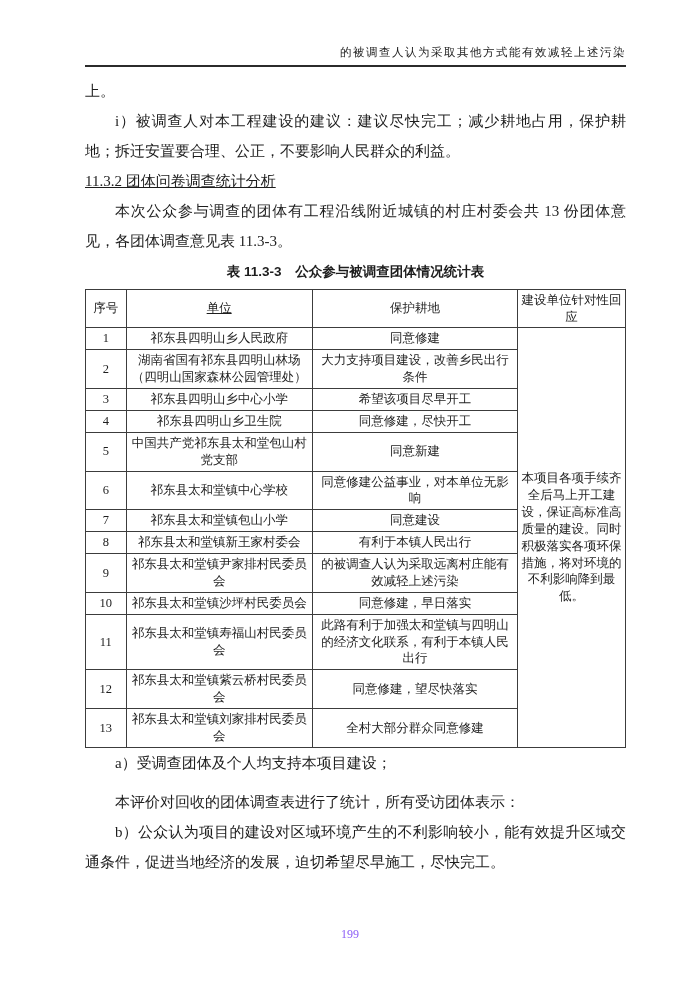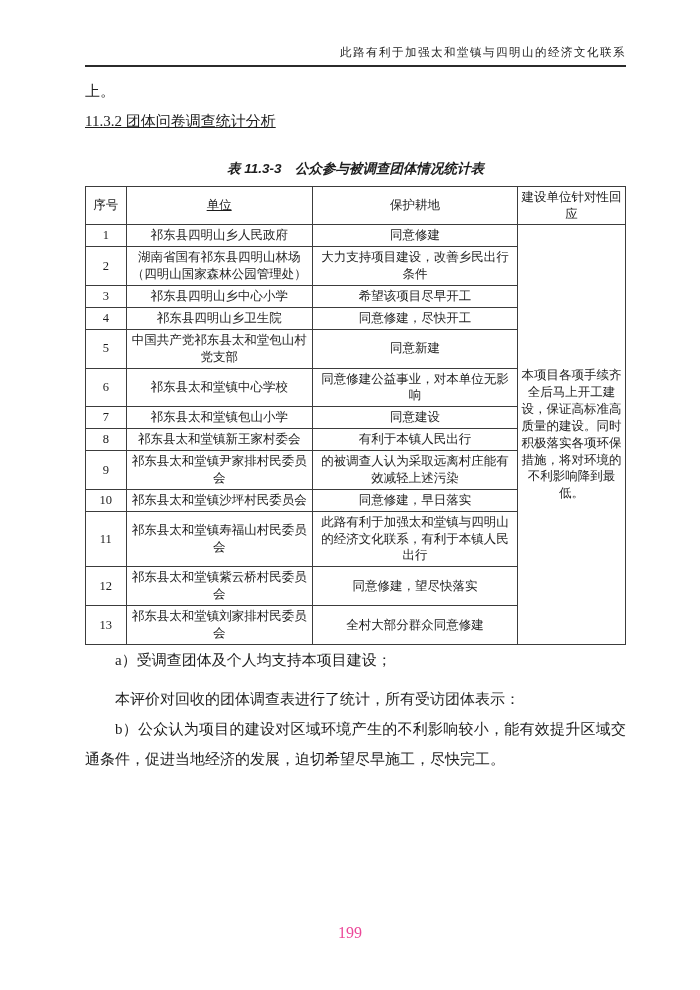--- a/index.html
+++ b/index.html
@@ -17,55 +17,57 @@
   .body-text {
     font-size:15px; line-height:30px; text-align:justify;
     text-justify:inter-ideograph; margin:0;
   }
   .first-para { margin-top:9px; }
   .indent { text-indent:2em; }
   .section-heading { font-size:15px; font-weight:normal; line-height:30px;text-decoration:underline; }
   .table-caption {
     text-align:center; font-weight:bold; font-size:13.5px;
     font-family:"Liberation Sans","DejaVu Sans",sans-serif;
-    margin:24px 0 7px 0; line-height:1.4;font-style:italic;
+    margin:7px 0 7px 0; line-height:1.4;
   }
   table.survey {
     width:100%; border-collapse:collapse; table-layout:fixed;
     font-size:12.5px;
   }
   table.survey th, table.survey td {
     border:1px solid #3c3c3c; text-align:center; vertical-align:middle;
     padding:2px 3px; line-height:1.35; font-weight:normal;
   }
   .col-seq { width:7.5%; }
   .col-unit { width:34.5%;text-decoration:underline; }
   .col-opinion { width:38%; }
   .col-response { width:20%;font-family:Liberation Serif, serif; }
   td.response-cell { text-align:center; padding:4px 3px; line-height:1.55; }
   .after-table { margin-top:9px; }
   .footer {
     position:absolute; left:0; right:0; bottom:48px; text-align:center;
-    font-size:16px; color:#ec4899;
+    font-size:12px; color:#8b5cf6;
   }
 </style>
 </head>
 <body>
 
 <div class="page">
   <div class="content">
 
     <div class="doc-header">
-      <span>此路有利于加强太和堂镇与四明山的经济文化联系</span>
+      <span>的被调查人认为采取其他方式能有效减轻上述污染</span>
     </div>
 
     <p class="body-text first-para">上。</p>
+    <p class="body-text indent">i）被调查人对本工程建设的建议：建议尽快完工；减少耕地占用，保护耕地；拆迁安置要合理、公正，不要影响人民群众的利益。</p>
 
     <div class="section-heading">11.3.2 团体问卷调查统计分析</div>
 
+    <p class="body-text indent">本次公众参与调查的团体有工程沿线附近城镇的村庄村委会共 13 份团体意见，各团体调查意见表 11.3-3。</p>
 
     <div class="table-caption">表 11.3-3　公众参与被调查团体情况统计表</div>
 
     <table class="survey">
       <thead>
         <tr>
           <th class="col-seq">序号</th>
           <th class="col-unit">单位</th>
           <th class="col-opinion">保护耕地</th>
           <th class="col-response">建设单位针对性回应</th>

